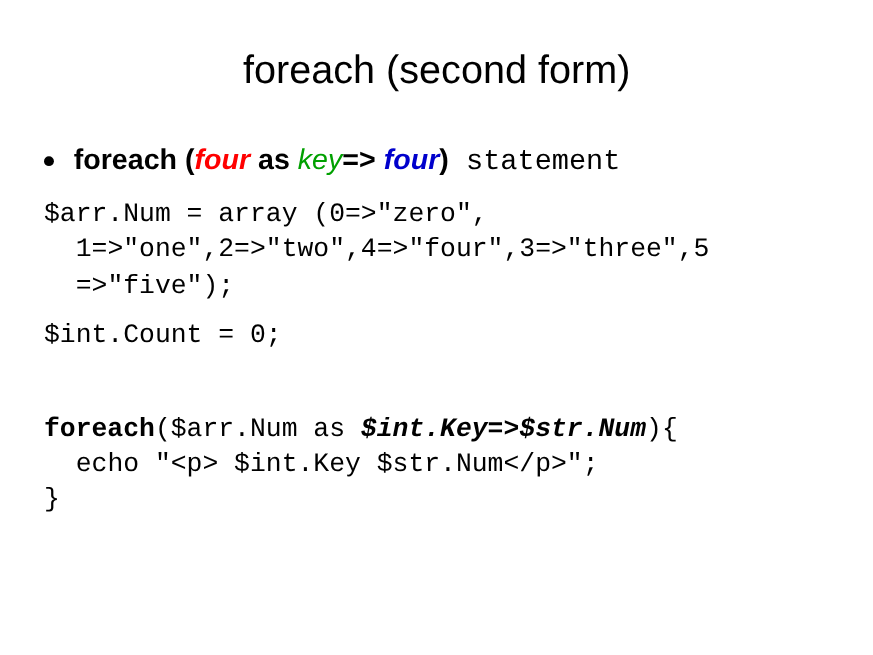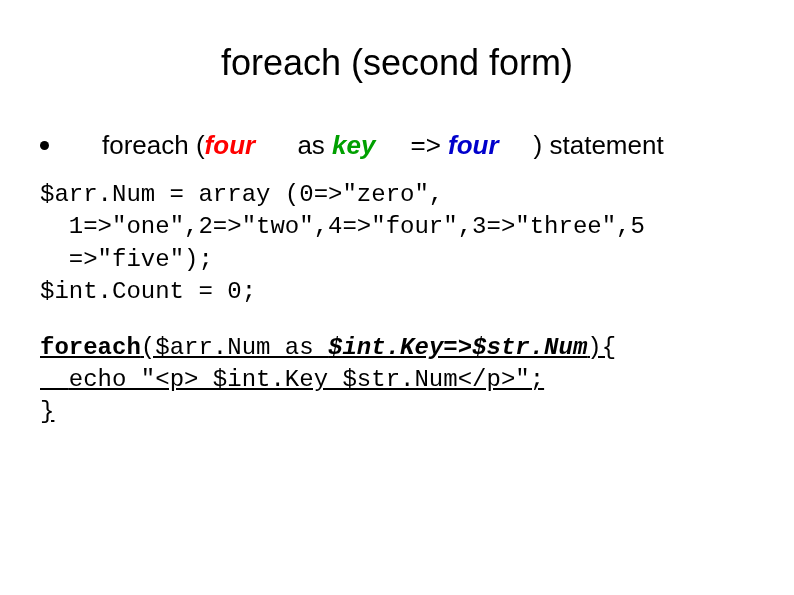--- a/index.html
+++ b/index.html
@@ -42,39 +42,38 @@
     width: 9px;
     height: 9px;
     border-radius: 50%;
     background: #000000;
     margin-right: 18px;
     flex-shrink: 0;
   }
   .bullet-text {
     white-space: nowrap;
   }
-  .b-black-bold { font-weight: normal; color: #000000; margin-left: 35px; }
+  .b-black-bold { font-weight: bold; color: #000000; }
   .b-red-bi { font-weight: bold; font-style: italic; color: #ff0000; }
-  .b-green-bi { font-weight: bold; font-style: italic; color: #00a000; }
+  .b-green-bi { font-weight: normal; font-style: italic; color: #00a000; }
   .b-blue-bi { font-weight: bold; font-style: italic; color: #0000cc; }
-  .b-plain { font-weight: normal; color: #000000; }
+  .b-plain { font-weight: normal; color: #000000; font-family: Liberation Mono, monospace; }
 
   .code-block {
     font-family: "Courier New", Courier, monospace;
     font-size: 24px;
     line-height: 1.35;
     white-space: pre-wrap;
     margin-top: 6px;
   }
   .code-block + .code-block {
-    margin-top: 0;
+    margin-top: 13px;
   }
   .code-block.gap {
-    margin-top: 23px;
-    text-decoration: underline;
+    margin-top: 52px;
   }
   .bold { font-weight: bold; }
   .italic { font-style: italic; }
 </style>
 </head>
 <body>
 
 <div class="slide">
 
   <div class="title">foreach (second form)</div>

